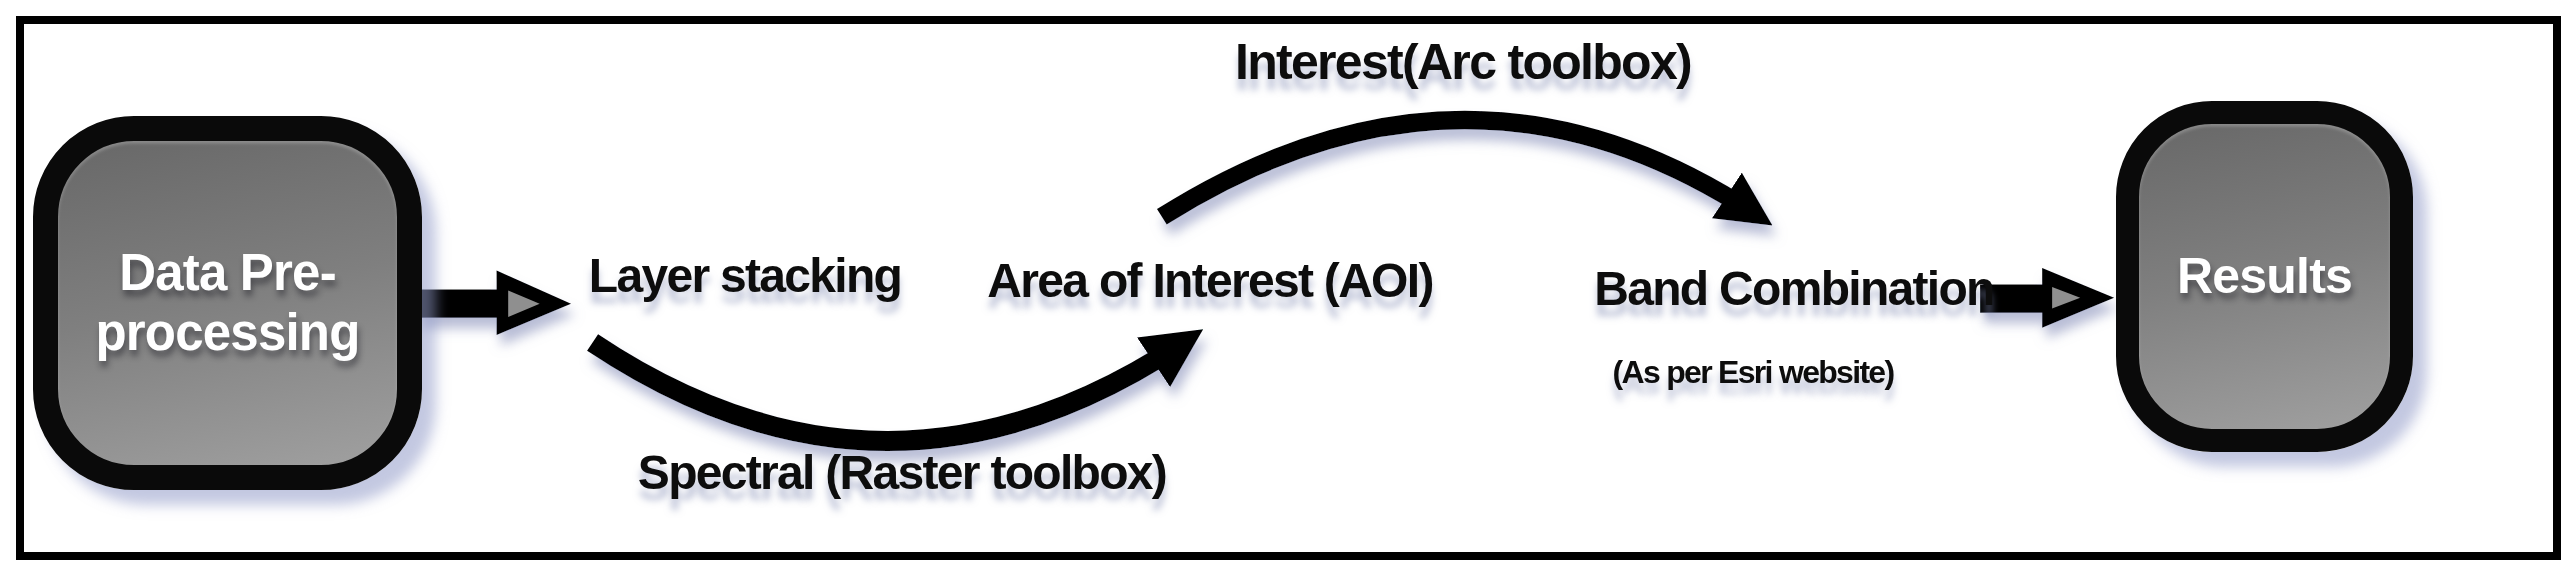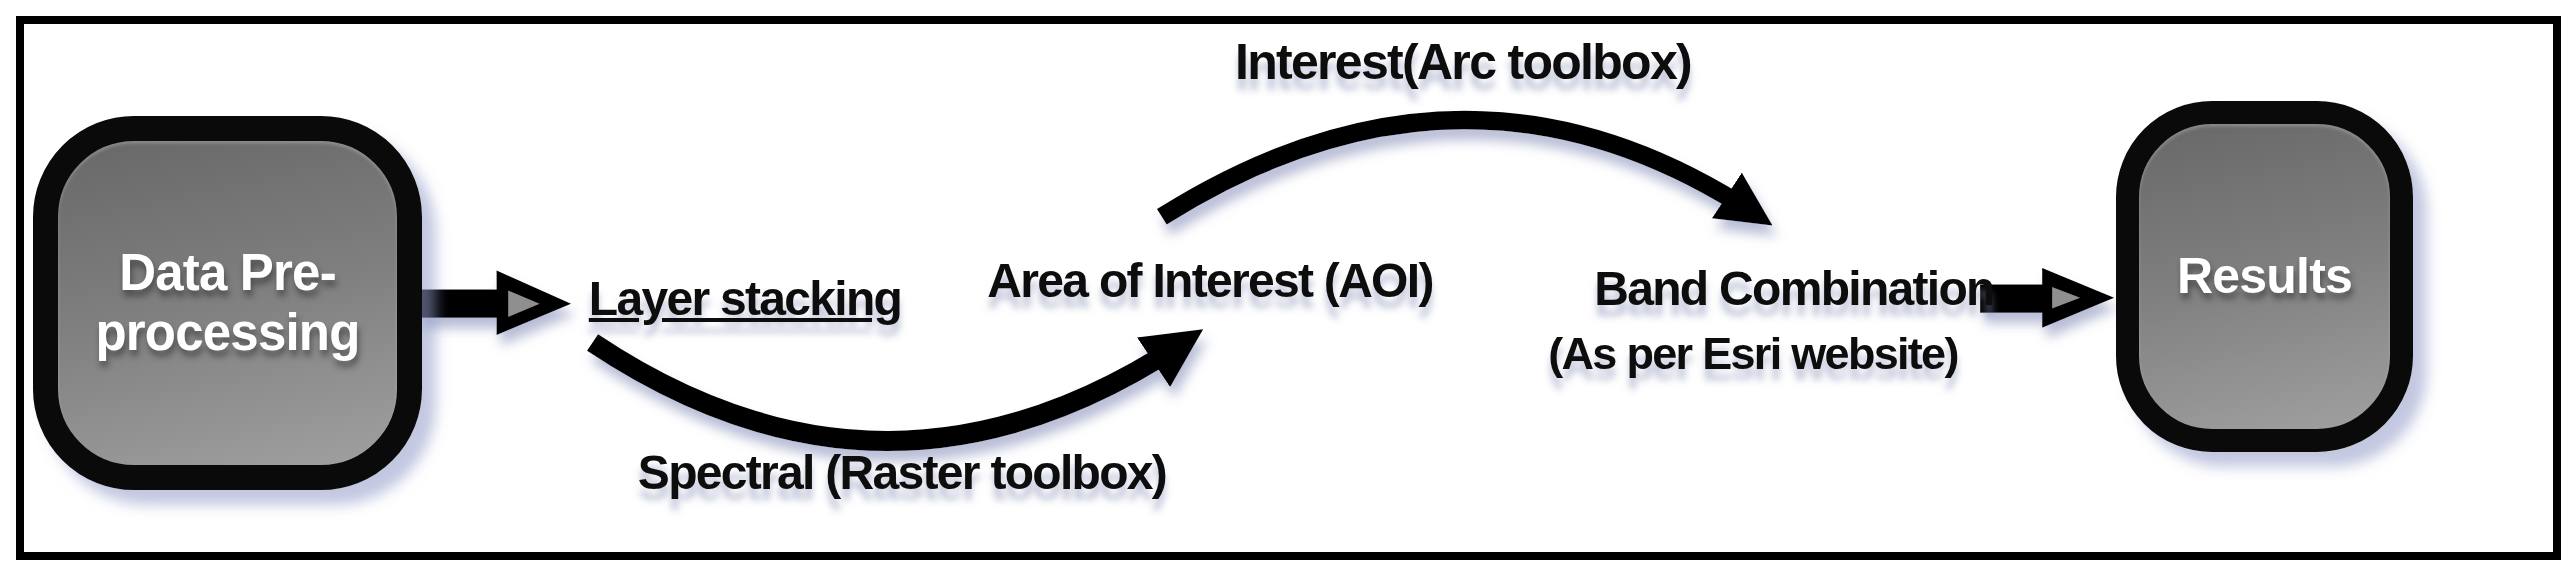--- a/index.html
+++ b/index.html
@@ -31,24 +31,24 @@
     color:var(--node_text,#fff);font-weight:700;font-size:51px;line-height:1.18;
     letter-spacing:-0.8px;text-shadow:1.7px 5.8px 6.6px rgba(15,15,25,0.45);
   }
   .node-end .node-label{font-size:50px;}
   .flow-label{
     position:absolute;transform:translateX(-50%);white-space:nowrap;
     color:var(--label_text,#0d0d0d);font-weight:700;font-size:48px;letter-spacing:-1.7px;
     text-shadow:0 10.8px 7.4px rgba(130,140,180,0.5);
   }
   .lbl-clipping{left:1463px;top:33px;font-size:50px;}
-  .lbl-layer{left:745px;top:271px;text-decoration:underline;}
+  .lbl-layer{left:745px;top:248px;}
   .lbl-aoi{left:1210px;top:253px;}
   .lbl-band{left:1758px;top:261px;margin-left:36px;}
-  .lbl-esri{left:1753px;top:328px;font-size:45px;}
+  .lbl-esri{left:1753px;top:354px;font-size:32px;}
   .lbl-spectral{left:902px;top:445px;}
   svg.connectors{position:absolute;left:0;top:0;}
 </style>
 </head>
 <body>
 
 <div class="frame"></div>
 
 <svg class="connectors" width="2576" height="580" viewBox="0 0 3113 701">
   <defs>

